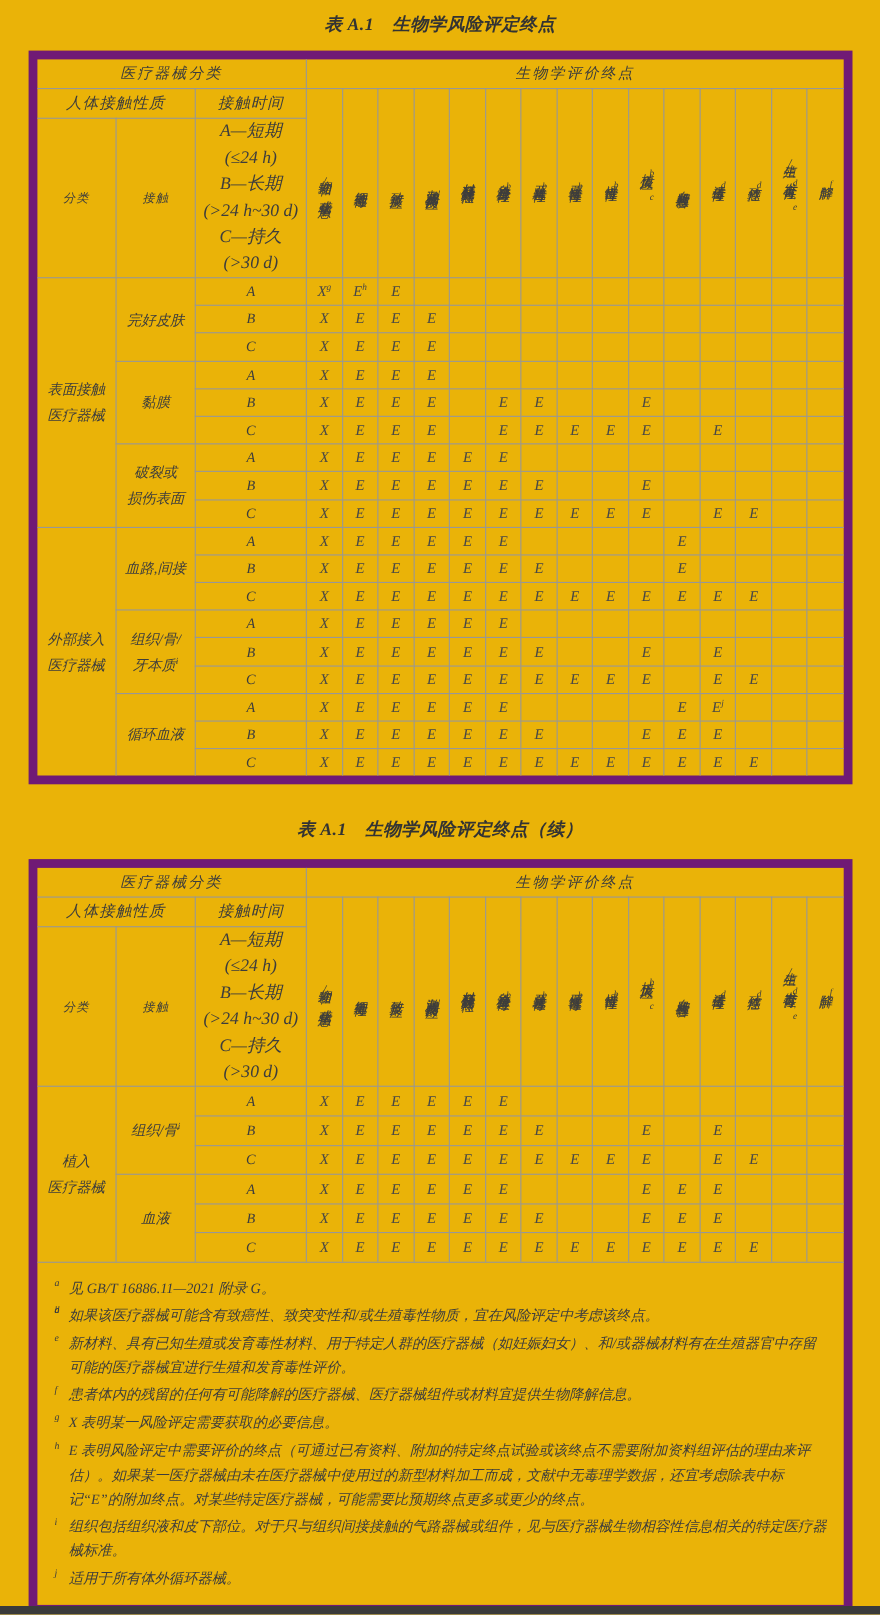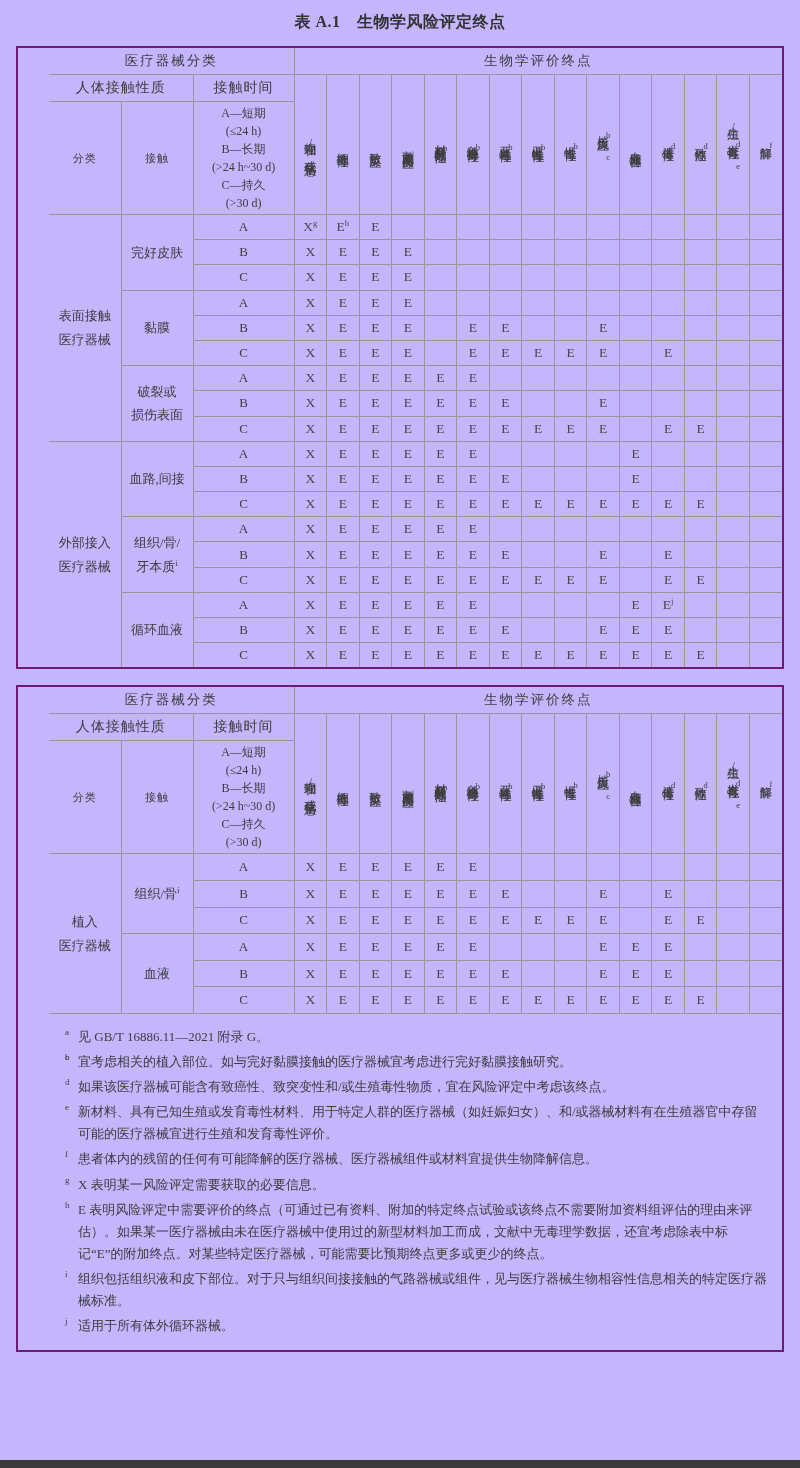--- a/index.html
+++ b/index.html
@@ -1,47 +1,48 @@
 <!DOCTYPE html>
 <html><head>
 <meta charset="utf-8">
 <style>
   html,body { margin:0; padding:0; background:#e9e9e9; }
   .page {
     width:800px; height:1468px; margin:0 auto; position:relative; overflow:hidden;
-    background:#c4b5fd;
+    background:#eab308;
     font-family:"Liberation Serif","DejaVu Serif",serif;
     color:#3d3d3d;
+    font-style:italic;
   }
   .doc-title {
     text-align:center; font-weight:bold; font-size:16px; color:#333;
     letter-spacing:0.5px;
   }
   #title1 { padding-top:12px; }
   #title2 { margin-top:31px; }
 
   .box {
-    width:733px; margin:0 auto; border:2px solid #701a75; box-sizing:content-box;padding-left:31px;
+    width:733px; margin:0 auto; border:8px solid #701a75; box-sizing:content-box;
   }
   #box1 { margin-top:13px; }
   #box2 { margin-top:16px; }
 
   table.tbl { border-collapse:collapse; border:hidden; table-layout:fixed; width:100%; }
   .tbl th, .tbl td {
     border:1px solid #979797; font-weight:normal; text-align:center;
     vertical-align:middle; padding:0; overflow:hidden;
   }
   .h1 th { height:26px; font-size:13.5px; letter-spacing:2px; }
   .h2 th { height:26px; font-size:14px; letter-spacing:1px; }
   .h3 th { height:112px; font-size:11px; letter-spacing:1px; }
   th.vert {
     writing-mode:vertical-rl; text-orientation:upright;
     font-size:12px; line-height:1.0; letter-spacing:1px; padding:4px 0;
   }
-  th.time { font-size:12px; line-height:1.5; letter-spacing:0; }
+  th.time { font-size:16px; line-height:1.5; letter-spacing:0; }
   td.grp, td.ct { font-size:13px; line-height:1.8; }
   td.tm { font-size:13px; }
   td.mk { font-size:13.5px; color:#474747; }
   sup { font-size:8.5px; line-height:0; vertical-align:super; }
   #box1 .data-row td { height:24.2px; }
   #box2 .data-row td { height:25.6px; }
 
   .footnotes {
     border-top:1px solid #979797; padding:9px 14px 10px 14px;
     font-size:13px; line-height:1.7; text-align:left; color:#3d3d3d;
@@ -441,20 +442,21 @@
               <td class="mk">E</td>
               <td class="mk">E</td>
               <td class="mk"></td>
               <td class="mk"></td>
             </tr>
           </tbody>
         </table>
       </div>
   </div>
 
+  <div id="title2" class="doc-title">表 A.1　生物学风险评定终点（续）</div>
 
   <div id="box2" class="box">
     <div id="table2-mount">
         <table class="tbl">
           <colgroup>
             <col style="width: 72px;">
             <col style="width: 72px;">
             <col style="width: 101px;">
             <col>
             <col>
@@ -611,21 +613,21 @@
               <td class="mk">E</td>
               <td class="mk"></td>
               <td class="mk"></td>
             </tr>
           </tbody>
         </table>
       </div>
     <div id="footnotes" class="footnotes">
         <div class="fn"><span class="mk">a</span><span>见 GB/T 16886.11—2021 附录 G。</span></div>
         <div class="fn"><span class="mk">b</span></div>
-        <div class="fn"><span class="mk">c</span><span>宜考虑相关的植入部位。如与完好黏膜接触的医疗器械宜考虑进行完好黏膜接触研究。</span></div>
+        <div class="fn"><span class="mk">c</span></div>
         <div class="fn"><span class="mk">d</span><span>如果该医疗器械可能含有致癌性、致突变性和/或生殖毒性物质，宜在风险评定中考虑该终点。</span></div>
         <div class="fn"><span class="mk">e</span><span>新材料、具有已知生殖或发育毒性材料、用于特定人群的医疗器械（如妊娠妇女）、和/或器械材料有在生殖器官中存留可能的医疗器械宜进行生殖和发育毒性评价。</span></div>
         <div class="fn"><span class="mk">f</span><span>患者体内的残留的任何有可能降解的医疗器械、医疗器械组件或材料宜提供生物降解信息。</span></div>
         <div class="fn"><span class="mk">g</span><span>X 表明某一风险评定需要获取的必要信息。</span></div>
         <div class="fn"><span class="mk">h</span><span>E 表明风险评定中需要评价的终点（可通过已有资料、附加的特定终点试验或该终点不需要附加资料组评估的理由来评估）。如果某一医疗器械由未在医疗器械中使用过的新型材料加工而成，文献中无毒理学数据，还宜考虑除表中标记“E”的附加终点。对某些特定医疗器械，可能需要比预期终点更多或更少的终点。</span></div>
         <div class="fn"><span class="mk">i</span><span>组织包括组织液和皮下部位。对于只与组织间接接触的气路器械或组件，见与医疗器械生物相容性信息相关的特定医疗器械标准。</span></div>
         <div class="fn"><span class="mk">j</span><span>适用于所有体外循环器械。</span></div>
       </div>
   </div>
 

